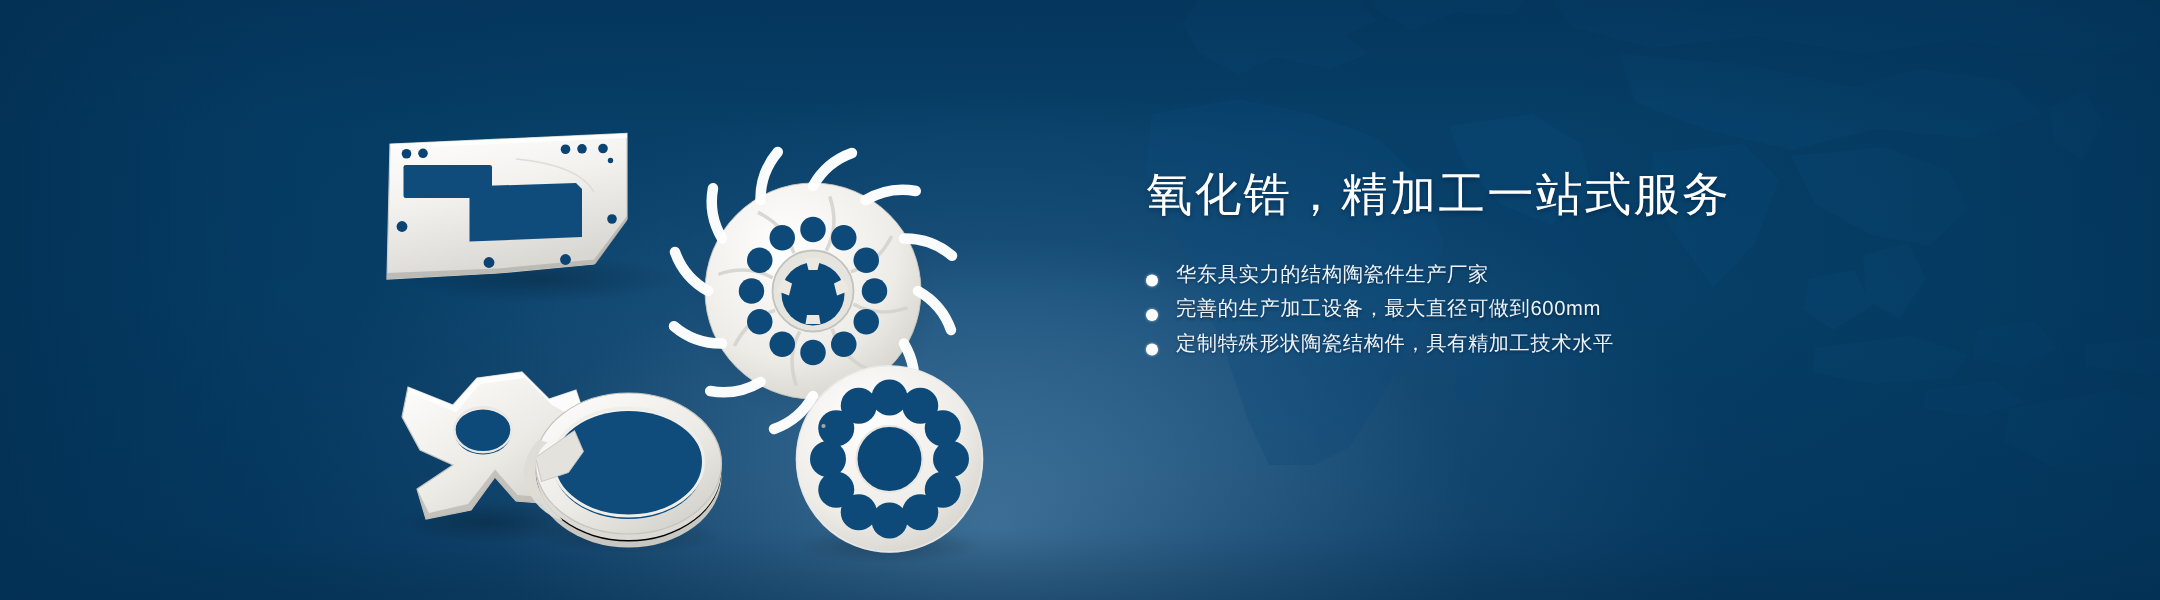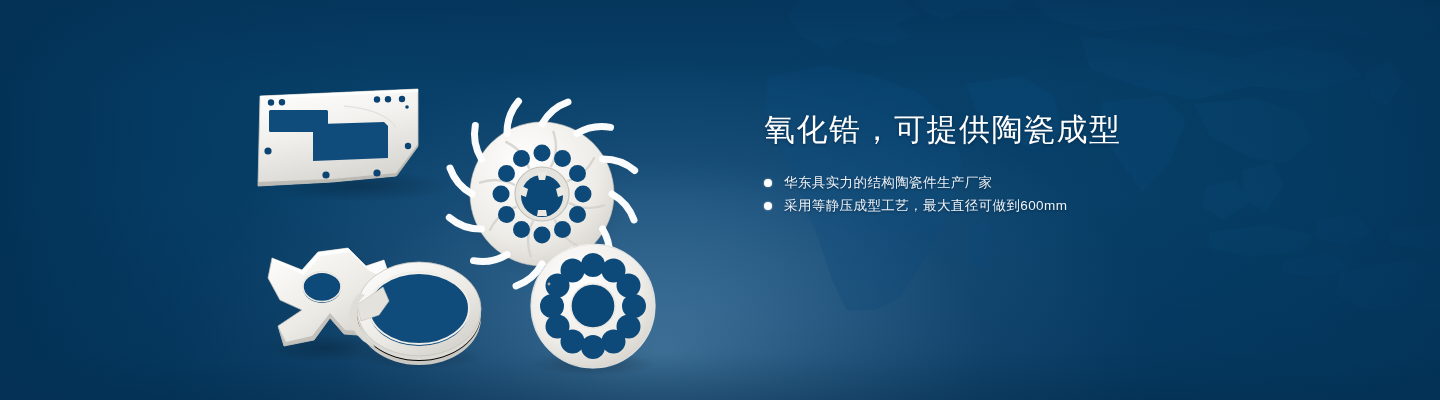--- a/index.html
+++ b/index.html
@@ -52,21 +52,21 @@
     position:absolute;left:764px;top:108px;width:560px;
   }
   .headline{
     color:#ffffff;font-size:31px;line-height:44px;font-weight:400;
     letter-spacing:1.5px;white-space:nowrap;
     text-shadow:0 1px 3px rgba(0,20,45,.45);
     margin:0 0 22px 0;
   }
   .bullets{list-style:none;margin:0;padding:0;}
   .bullets li{
-    display:flex;align-items:center;
+    display:flex;align-items:flex-end;
     margin:0 0 6px 0;height:17px;
   }
   .dot{
     width:8px;height:8px;border-radius:50%;
     background:#ffffff;flex:0 0 8px;margin-right:12px;
     box-shadow:0 0 2px rgba(255,255,255,.6);
   }
   .btxt{
     color:#eef4fa;font-size:13.5px;line-height:17px;
     letter-spacing:.4px;white-space:nowrap;
@@ -281,26 +281,30 @@
 
         <circle cx="0" cy="0" r="22" fill="#0c4877"></circle>
         <circle cx="0" cy="0" r="22" fill="none" stroke="#e8e6e0" stroke-width="1.4"></circle>
         <circle cx="-44" cy="-22" r="1.4" fill="#a9a7a1"></circle>
       </g>
 
     </svg>
   </div>
 
   <div class="copy">
-    <h1 class="headline">氧化锆，可提供陶瓷成型</h1>
+    <h1 class="headline">氧化锆，精加工一站式服务</h1>
     <ul class="bullets">
       <li>
         <span class="dot"></span>
         <span class="btxt">华东具实力的结构陶瓷件生产厂家</span>
       </li>
       <li>
         <span class="dot"></span>
-        <span class="btxt">采用等静压成型工艺，最大直径可做到600mm</span>
+        <span class="btxt">完善的生产加工设备，最大直径可做到600mm</span>
+      </li>
+      <li>
+        <span class="dot"></span>
+        <span class="btxt">定制特殊形状陶瓷结构件，具有精加工技术水平</span>
       </li>
     </ul>
   </div>
 
 </div>
 
 </body></html>

